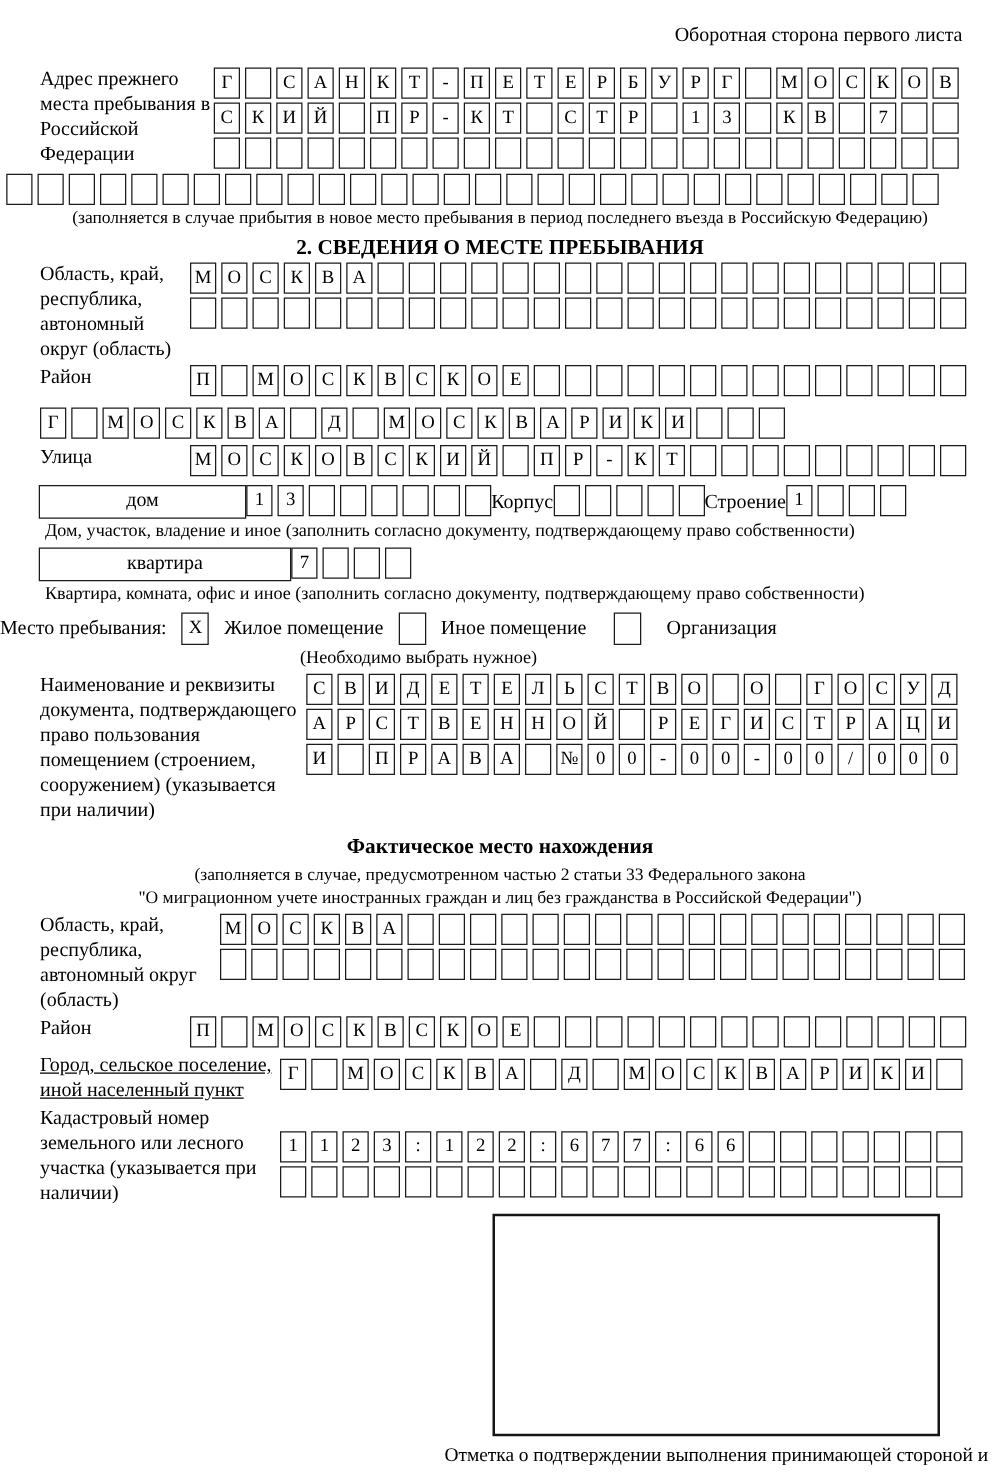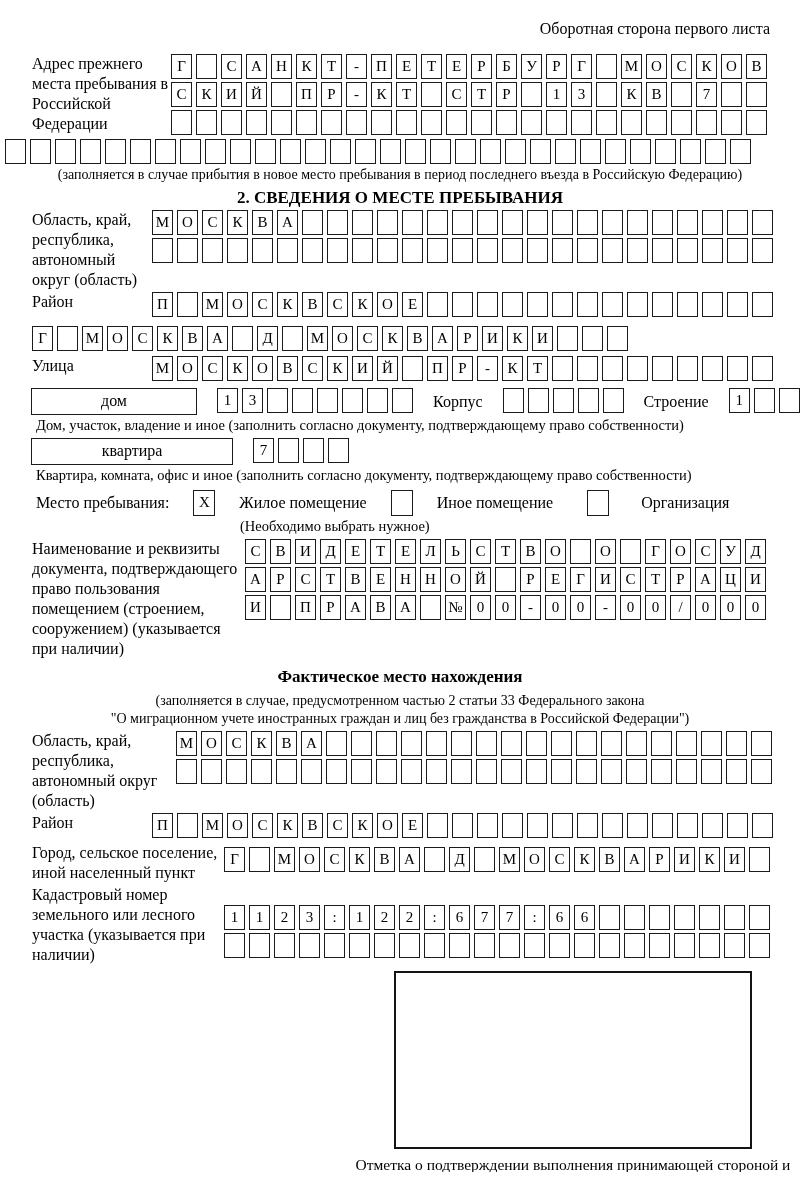--- a/index.html
+++ b/index.html
@@ -25,24 +25,24 @@
 
   .note { font-size:14px; text-align:center; margin-top:2px; }
   .note-left { font-size:14.5px; padding-left:36px; margin-top:2px; }
   .sect-title { font-size:17px; font-weight:bold; text-align:center; margin-top:5px; }
 
   .wide-box {
     border:1.6px solid #1b1b1b; box-sizing:border-box; height:27px;
     text-align:center; font-size:16px; line-height:24px; flex:0 0 auto;
   }
   .inline-label { font-size:16px; line-height:27px; flex:0 0 auto; }
-  .houserow { display:flex; align-items:flex-start; gap:20px; padding-left:31px; margin-top:4px; }
+  .houserow { display:flex; align-items:flex-start; gap:0; padding-left:31px; margin-top:4px; }
   .houserow .cells { margin-bottom:0; }
 
-  .stayrow { display:flex; align-items:center; gap:24px; padding-left:36px; margin-top:6px; font-size:16px; }
+  .stayrow { display:flex; align-items:center; gap:12px; margin-top:6px; font-size:16px; }
   .cb {
     display:inline-block; width:22px; height:26px;
     border:1.6px solid #1b1b1b; box-sizing:border-box;
     text-align:center; font-size:15px; line-height:23px; flex:0 0 auto;
   }
   .choose-note { font-size:14.5px; margin-left:240px; margin-top:2px; }
 
   .stamp-box {
     margin-left:394px; margin-top:6px;
     width:358px; height:178px;
@@ -544,21 +544,21 @@
         <span class="cell"></span>
         <span class="cell"></span>
         <span class="cell"></span>
         <span class="cell"></span>
         <span class="cell"></span>
         <span class="cell"></span>
       </div>
   </div>
 
   <div class="frow">
-    <div class="flabel" style="width:192px;">Город, сельское поселение, иной населенный пункт</div>
+    <div class="flabel" style="width:192px;text-decoration:underline;">Город, сельское поселение, иной населенный пункт</div>
     <div class="cells" style="margin-top:4px;">
         <span class="cell">Г</span>
         <span class="cell"></span>
         <span class="cell">М</span>
         <span class="cell">О</span>
         <span class="cell">С</span>
         <span class="cell">К</span>
         <span class="cell">В</span>
         <span class="cell">А</span>
         <span class="cell"></span>

